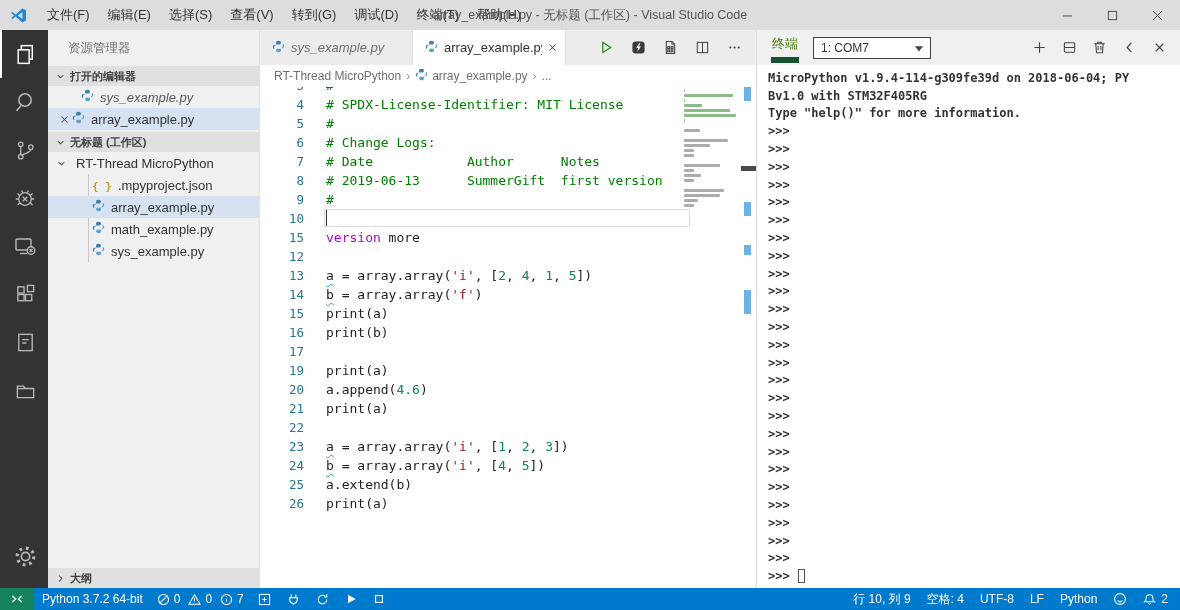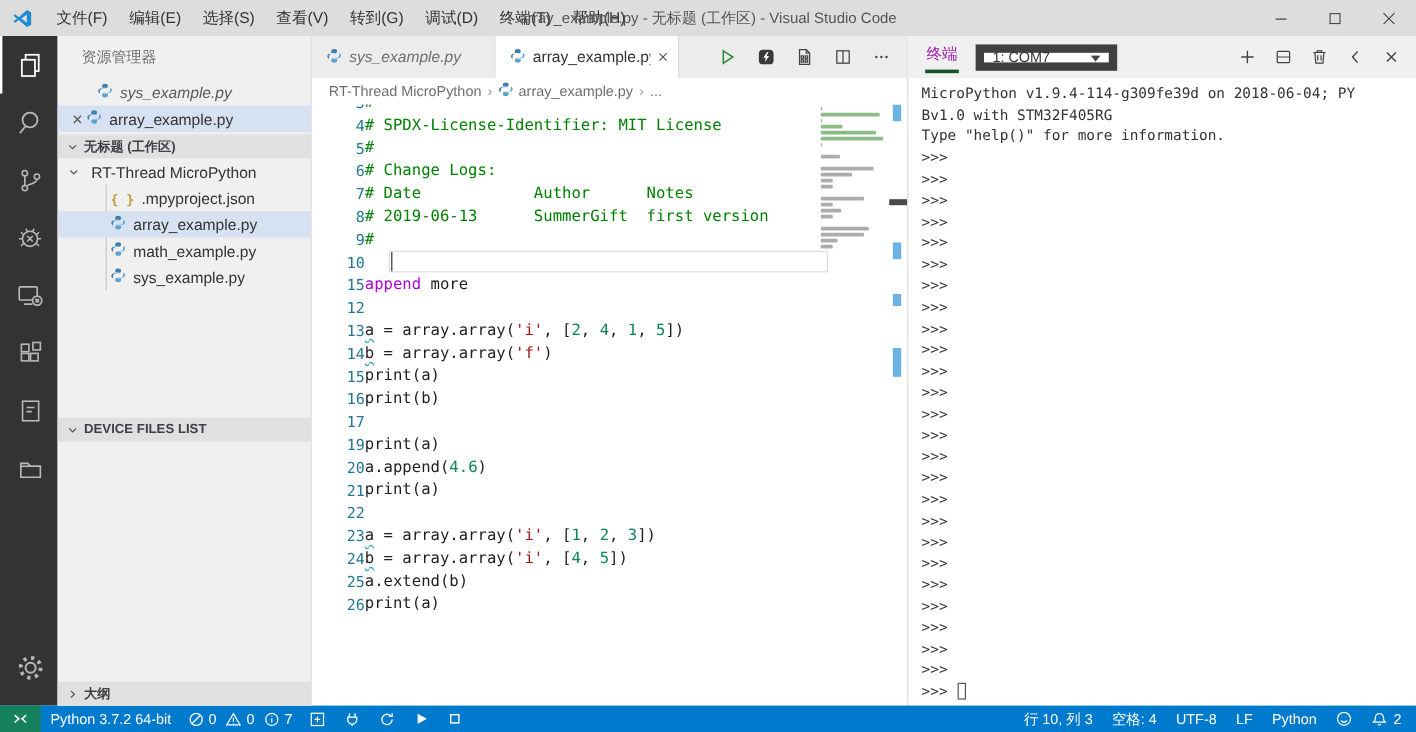--- a/index.html
+++ b/index.html
@@ -57,42 +57,42 @@
   .ed-actions .icon { display:flex; }
   .breadcrumb { height:22px; display:flex; align-items:center; padding-left:14px; font-size:12px; color:#6f6f6f; gap:5px; flex:none; background:#fff; }
   .bc-sep { color:#999; }
   .bc-item { display:flex; align-items:center; gap:4px; }
 
   
   .code-area { flex:1; position:relative; overflow:hidden; font-family:"DejaVu Sans Mono",monospace; font-size:13px; }
   .code-scroll { margin-top:-11px; }
   .code-row { height:19px; display:flex; align-items:center; position:relative; }
   .ln { width:44px; flex:none; text-align:right; color:#237893; font-size:12.5px; }
-  .lc { white-space:pre; }
+  .lc { margin-left:22px; white-space:pre; }
   .tok-cm { color:#008000; } .tok-kw { color:#af00db; } .tok-str { color:#a31515; }
   .tok-num { color:#098658; } .tok-pl { color:#1e1e1e; }
   .tok-sq { color:#1e1e1e; text-decoration:underline wavy #2aa3b3 1px; text-underline-offset:3px; }
   .cur-box { position:absolute; left:64px; width:366px; top:0; height:18px; border:1px solid #dedede; }
   .cursor-line { position:absolute; left:66px; top:1px; width:1px; height:16px; background:#333; }
   .minimap { position:absolute; top:2px; right:16px; width:56px; }
   .mm-row { height:3px; margin-bottom:2px; border-radius:1px; }
   .mm-band { position:absolute; left:-2px; right:-2px; top:32px; height:6px; background:#b8e1f1; z-index:-1; }
   .overview { position:absolute; top:0; right:0; width:15px; bottom:0; }
   .ov-mark { position:absolute; left:3px; width:7px; background:#6cb2e4; }
   .ov-thumb2 { position:absolute; left:0; width:15px; background:#4a4a4a; }
 
   
   .panel { flex:1; display:flex; flex-direction:column; background:#fff; border-left:1px solid #ddd; min-width:0; }
   .panel-header { height:35px; flex:none; background:#f0f0f0; display:flex; align-items:center; padding-left:14px; }
-  .panel-tab { font-size:13px; color:#a21caf; border-bottom:3px solid #14532d; padding:2px 1px 4px; margin-right:14px; }
-  .term-select { width:118px; height:22px; background:#fff; border:7px solid #404040; display:flex; align-items:center; justify-content:space-between; padding:0 7px; font-size:12px; color:#333; }
+  .panel-tab { font-size:13px; color:#4d7c0f; border-bottom:6px solid #14532d; padding:2px 1px 4px; margin-right:14px; }
+  .term-select { width:118px; height:22px; background:#fff; border:1px solid #404040; display:flex; align-items:center; justify-content:space-between; padding:0 7px; font-size:12px; color:#333; }
   .term-actions { margin-left:auto; display:flex; align-items:center; gap:15px; padding-right:13px; }
   .term-actions .icon { display:flex; }
   .term-body { flex:1; padding:4px 0 0 11px; font-family:"DejaVu Sans Mono",monospace; font-size:12px; color:#333; overflow:hidden; }
-  .term-line { height:17.8px; white-space:pre; display:flex; align-items:center; }
+  .term-line { height:17.8px; white-space:pre; display:flex; align-items:center;font-weight:bold; }
   .term-cursor { display:inline-block; width:7px; height:14px; border:1px solid #555; margin-left:8px; }
 
   
   .statusbar { height:22px; flex:none; background:#007acc; color:#fff; display:flex; align-items:stretch; font-size:12px; }
   .sb-remote { width:34px; background:#16825d; display:flex; align-items:center; justify-content:center; flex:none; }
   .sb-item { display:flex; align-items:center; padding:0 8px; gap:5px; white-space:nowrap; }
   .sb-group { display:flex; align-items:center; gap:4px; padding:0 6px; }
   .sb-ico { display:flex; align-items:center; }
   .sb-right { margin-left:auto; display:flex; align-items:stretch; padding-right:4px; }
 </style>
@@ -216,20 +216,28 @@
               <circle cx="12" cy="12" r="4" stroke-width="1.6"></circle>
               <circle cx="12" cy="12" r="8" stroke-width="3" stroke-dasharray="2.6 3.7"></circle>
             </svg>
           </span>
         </div>
       </div>
 
     <div class="sidebar">
       <div class="side-title">资源管理器</div>
 
+      <div class="section-header">
+        <span class="chev">
+            <svg width="9" height="9" viewBox="0 0 16 16" stroke="currentColor" stroke-width="1.8" fill="none">
+              <path d="M3 5.5l5 5 5-5"></path>
+            </svg>
+          </span>
+        <span>打开的编辑器</span>
+      </div>
       <div id="open-editors">
           <div class="tree-row">
             <span class="oe-pad2"></span>
             <span class="icon"><svg width="13" height="13" viewBox="0 0 16 16">
                 <path fill="#3e7fae" d="M7.9 1C6 1 5 1.9 5 3.2V5.1h4v.7H3.7C2.1 5.8 1 6.9 1 8.5c0 1.2.6 2.1 1.7 2.5V8.7C2.7 7.1 4 6 5.6 6H8c1.6 0 3-1.2 3-2.7C11 1.9 9.9 1 7.9 1z"></path>
                 <path fill="#5da2cd" d="M8.1 15c1.9 0 2.9-.9 2.9-2.2v-1.9H7v-.7h5.3c1.6 0 2.7-1.1 2.7-2.7 0-1.2-.6-2.1-1.7-2.5v2.3c0 1.6-1.3 2.7-2.9 2.7H8c-1.6 0-3 1.2-3 2.7C5 14.1 6.2 15 8.1 15z"></path>
               </svg></span>
             <span class="label preview">sys_example.py</span>
           </div>
           <div class="tree-row selected">
@@ -283,28 +291,20 @@
           </div>
           <div class="tree-row">
             <span class="icon"><svg width="13" height="13" viewBox="0 0 16 16">
                 <path fill="#3e7fae" d="M7.9 1C6 1 5 1.9 5 3.2V5.1h4v.7H3.7C2.1 5.8 1 6.9 1 8.5c0 1.2.6 2.1 1.7 2.5V8.7C2.7 7.1 4 6 5.6 6H8c1.6 0 3-1.2 3-2.7C11 1.9 9.9 1 7.9 1z"></path>
                 <path fill="#5da2cd" d="M8.1 15c1.9 0 2.9-.9 2.9-2.2v-1.9H7v-.7h5.3c1.6 0 2.7-1.1 2.7-2.7 0-1.2-.6-2.1-1.7-2.5v2.3c0 1.6-1.3 2.7-2.9 2.7H8c-1.6 0-3 1.2-3 2.7C5 14.1 6.2 15 8.1 15z"></path>
               </svg></span>
             <span class="label">sys_example.py</span>
           </div>
         </div>
 
-      <div class="section-header device-header">
-        <span class="chev">
-            <svg width="9" height="9" viewBox="0 0 16 16" stroke="currentColor" stroke-width="1.8" fill="none">
-              <path d="M3 5.5l5 5 5-5"></path>
-            </svg>
-          </span>
-        <span>DEVICE FILES LIST</span>
-      </div>
 
       <div class="section-header outline-header">
         <span class="chev">
             <svg width="9" height="9" viewBox="0 0 16 16" stroke="currentColor" stroke-width="1.8" fill="none">
               <path d="M5.5 3l5 5-5 5"></path>
             </svg>
           </span>
         <span>大纲</span>
       </div>
     </div>
@@ -415,21 +415,21 @@
               <span class="lc"><span class="tok-cm">#</span></span>
             </div>
             <div class="code-row">
               <div class="cur-box"></div>
               <div class="cursor-line"></div>
               <span class="ln">10</span>
               <span class="lc"></span>
             </div>
             <div class="code-row">
               <span class="ln">15</span>
-              <span class="lc"><span class="tok-kw">append</span><span class="tok-pl"> more</span></span>
+              <span class="lc"><span class="tok-kw">version</span><span class="tok-pl"> more</span></span>
             </div>
             <div class="code-row">
               <span class="ln">12</span>
               <span class="lc"></span>
             </div>
             <div class="code-row">
               <span class="ln">13</span>
               <span class="lc"><span class="tok-sq">a</span><span class="tok-pl"> = array.array(</span><span class="tok-str">'i'</span><span class="tok-pl">, [</span><span class="tok-num">2</span><span class="tok-pl">, </span><span class="tok-num">4</span><span class="tok-pl">, </span><span class="tok-num">1</span><span class="tok-pl">, </span><span class="tok-num">5</span><span class="tok-pl">])</span></span>
             </div>
             <div class="code-row">
@@ -659,21 +659,21 @@
       </div>
     <div class="sb-item">
         <span class="sb-ico">
           <svg width="12" height="12" viewBox="0 0 14 14" fill="none" stroke="#fff" stroke-width="1.4">
             <rect x="3" y="3" width="8" height="8"></rect>
           </svg>
         </span>
       </div>
 
     <div class="sb-right">
-      <div class="sb-item">行 10, 列 3</div>
+      <div class="sb-item">行 10, 列 9</div>
       <div class="sb-item">空格: 4</div>
       <div class="sb-item">UTF-8</div>
       <div class="sb-item">LF</div>
       <div class="sb-item">Python</div>
       <div class="sb-item">
           <span class="sb-ico">
             <svg width="14" height="14" viewBox="0 0 14 14" fill="none" stroke="#fff" stroke-width="1.1">
               <circle cx="7" cy="7" r="5.4"></circle>
               <path d="M4.6 8.3c.6 1 1.5 1.6 2.4 1.6s1.8-.6 2.4-1.6"></path>
               <path d="M4.9 5.1h.2M8.9 5.1h.2" stroke-width="1.7"></path>

